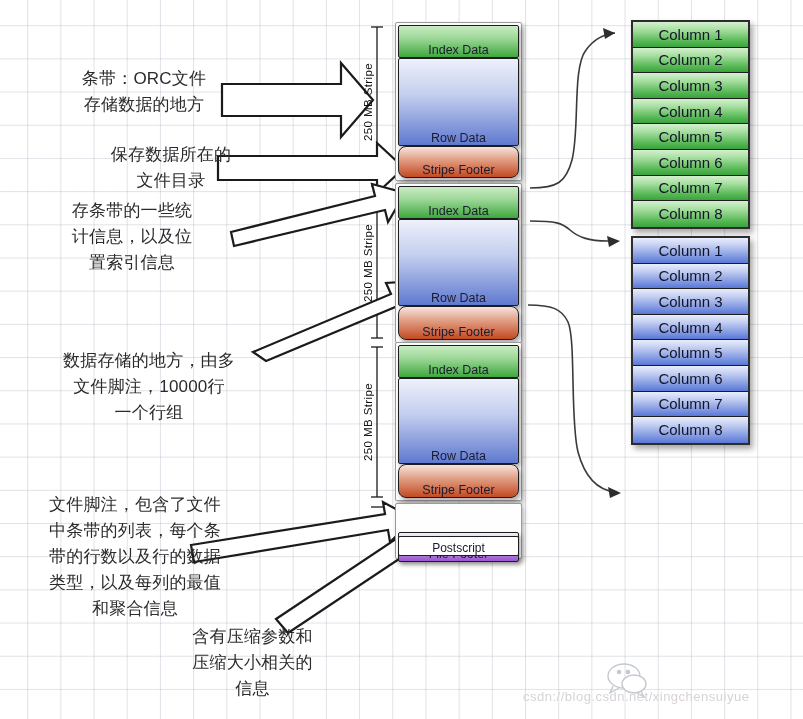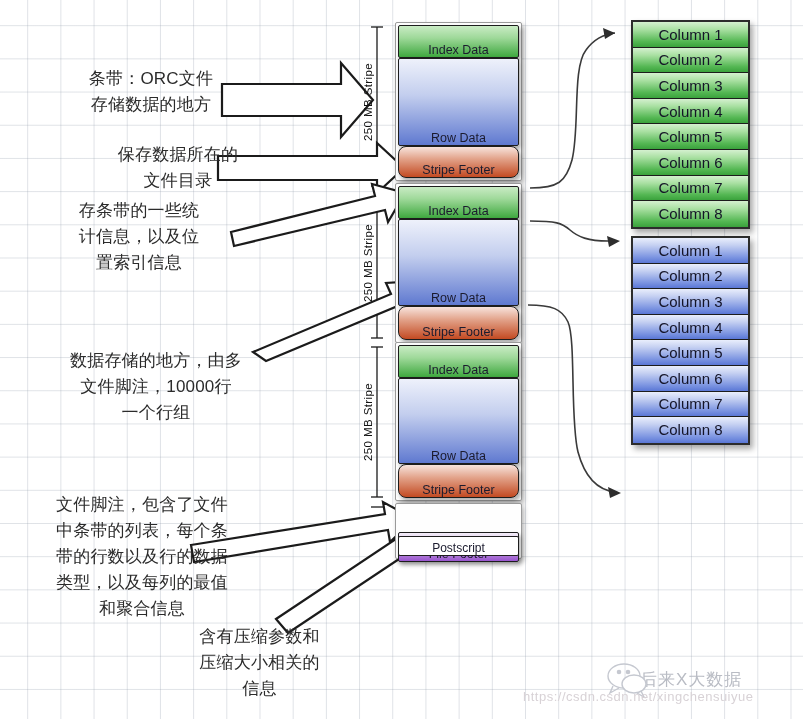--- a/index.html
+++ b/index.html
@@ -23,21 +23,20 @@
   #stage{position:absolute;left:0;top:0;width:803px;height:719px;}
 
   
   .anno{
     position:absolute;
     color:#2b2b2b;
     font-size:17px;
     line-height:26px;
     white-space:pre-line;
     letter-spacing:0.2px;
-    margin-left:7px;
   }
   .anno.ctr{text-align:center;}
 
   
   .orcblock{
     position:absolute;
     width:121px;
     box-sizing:border-box;
     border:1px solid #1d1d1d;
     border-radius:2px;
@@ -241,26 +240,25 @@
         <div class="colcell cb">Column 2</div>
         <div class="colcell cb">Column 3</div>
         <div class="colcell cb">Column 4</div>
         <div class="colcell cb">Column 5</div>
         <div class="colcell cb">Column 6</div>
         <div class="colcell cb">Column 7</div>
         <div class="colcell cb">Column 8</div>
       </div>
     </div>
 
-  <div class="wm" style="left:640px;top:668px;">后来X大数据</div>
   <svg class="ovl" style="left:0;top:0;" viewBox="0 0 803 719">
     <g stroke="#c5c8d0" stroke-width="1.4" fill="none">
       <ellipse cx="624" cy="676" rx="16" ry="12"></ellipse>
       <path d="M 613,686 L 610,693 L 619,688"></path>
       <ellipse cx="634" cy="684" rx="12" ry="9" fill="#fff"></ellipse>
       <path d="M 641,691 L 644,697 L 637,693"></path>
       <circle cx="619" cy="672" r="1.6" fill="#c5c8d0"></circle>
       <circle cx="628" cy="672" r="1.6" fill="#c5c8d0"></circle>
     </g>
   </svg>
-  <div class="wmurl" style="left:523px;top:689px;">https://csdn.csdn.net/xingchensuiyue</div>
+  <div class="wmurl" style="left:523px;top:689px;">csdn://blog.csdn.net/xingchensuiyue</div>
 
 </div>
 
 </body></html>

